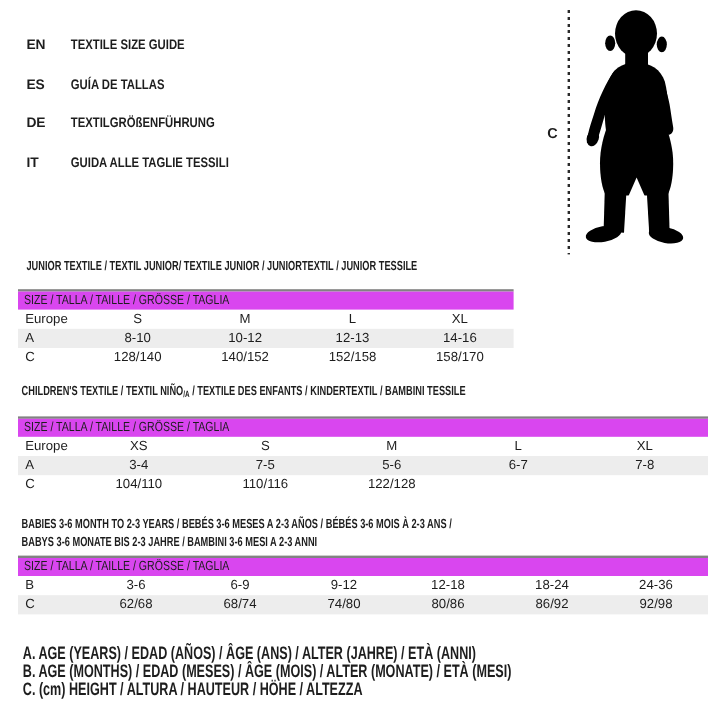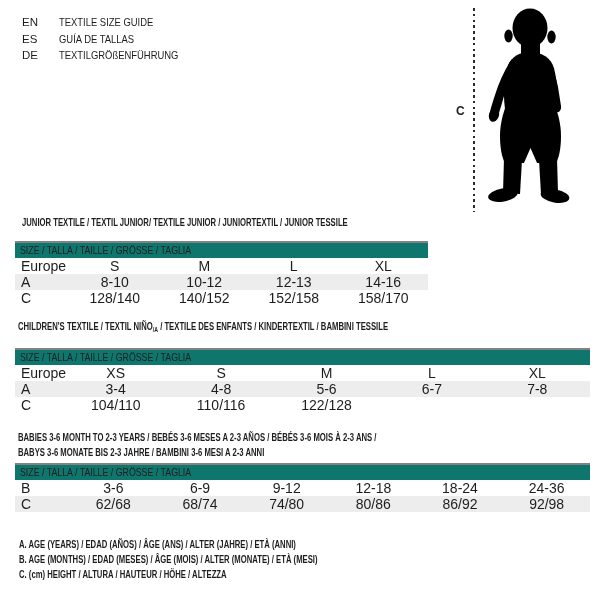--- a/index.html
+++ b/index.html
@@ -2,21 +2,21 @@
 <html><head>
 <meta charset="utf-8">
 <style>
   html,body{margin:0;padding:0;}
   .page{
     position:relative; width:600px; height:600px; background:#ffffff;
     font-family:"Liberation Sans", sans-serif; color:#1d1d1d; overflow:hidden;
   }
   
   .lang-block{position:absolute; left:22px; top:14px;}
-  .lang-row{display:flex; height:16.6px; align-items:center; font-size:11.5px; font-weight:normal;}
+  .lang-row{display:flex; height:16.6px; align-items:center; font-size:11.5px; font-weight:bold;margin-top:16px;}
   .lang-code{width:37px; flex:0 0 37px;}
   .lang-title .cond85{display:inline-block; transform:scaleX(0.82); transform-origin:0 50%; white-space:nowrap;}
   
   .measure-line{
     position:absolute; left:473px; top:8px; width:2px; height:204px;
     background:repeating-linear-gradient(to bottom,#2a2a2a 0,#2a2a2a 2.5px,transparent 2.5px,transparent 5.8px);
   }
   .measure-label{position:absolute; left:456px; top:104px; font-size:12px; font-weight:bold;}
   .baby-svg{position:absolute; left:484px; top:8px; width:89px; height:198px;}
   
@@ -28,47 +28,51 @@
   #sec-junior .sec-title{margin-left:7px;}
   #sec-children .sec-title, #sec-babies .sec-title{margin-left:3px;}
   #sec-babies .sec-title{line-height:15px;}
   .cond{display:inline-block; transform:scaleX(0.70); transform-origin:0 50%; white-space:nowrap;}
   .sub{font-size:7.5px; vertical-align:-2px;}
   #sec-junior .table{margin-top:13px;}
   #sec-children .table{margin-top:12px;}
   #sec-babies .table{margin-top:3px;}
   
   .table{border-top:2px solid #828282;}
-  .thead{background:#0f766e; height:15px; line-height:15px; padding-left:5px; font-size:11px; color:#1d1d1d;}
+  .thead{background:#d946ef; height:15px; line-height:15px; padding-left:5px; font-size:11px; color:#1d1d1d;}
   .thead .cond80{display:inline-block; transform:scaleX(0.80); transform-origin:0 50%; white-space:nowrap;}
-  .trow{display:grid; height:16px; line-height:16px; font-size:14px;}
+  .trow{display:grid; height:16px; line-height:16px; font-size:11px;}
   .trow.alt{background:#ededed;}
   .cell{text-align:center; overflow:visible;}
   .cell.label{text-align:left; padding-left:6px;}
   
   .footnotes{position:absolute; left:19px; top:537px;}
-  .footnote{height:15px; line-height:15px; font-size:11px; font-weight:bold; white-space:nowrap;}
+  .footnote{height:15px; line-height:15px; font-size:15px; font-weight:bold; white-space:nowrap;}
 </style>
 </head>
 <body>
 
 <div class="page">
 
   <div class="lang-block">
     <div class="lang-row">
       <span class="lang-code">EN</span>
       <span class="lang-title"><span class="cond85">TEXTILE SIZE GUIDE</span></span>
     </div>
     <div class="lang-row">
       <span class="lang-code">ES</span>
       <span class="lang-title"><span class="cond85">GUÍA DE TALLAS</span></span>
     </div>
     <div class="lang-row">
       <span class="lang-code">DE</span>
       <span class="lang-title"><span class="cond85">TEXTILGRÖßENFÜHRUNG</span></span>
+    </div>
+    <div class="lang-row">
+      <span class="lang-code">IT</span>
+      <span class="lang-title"><span class="cond85">GUIDA ALLE TAGLIE TESSILI</span></span>
     </div>
   </div>
 
   <div class="measure-line"></div>
   <div class="measure-label">C</div>
   <svg class="baby-svg" viewBox="0 0 89 198" aria-hidden="true">
     <g fill="#000000">
       <ellipse cx="46" cy="20" rx="17.5" ry="19.5"></ellipse>
       <ellipse cx="24.5" cy="28" rx="4.2" ry="6.5"></ellipse>
       <ellipse cx="67.5" cy="29" rx="4.2" ry="6.5"></ellipse>
@@ -133,21 +137,21 @@
             <div class="cell label">Europe</div>
             <div class="cell">XS</div>
             <div class="cell">S</div>
             <div class="cell">M</div>
             <div class="cell">L</div>
             <div class="cell">XL</div>
           </div>
           <div class="trow alt" style="grid-template-columns: 48px repeat(5, 1fr);">
             <div class="cell label">A</div>
             <div class="cell">3-4</div>
-            <div class="cell">4-8</div>
+            <div class="cell">7-5</div>
             <div class="cell">5-6</div>
             <div class="cell">6-7</div>
             <div class="cell">7-8</div>
           </div>
           <div class="trow" style="grid-template-columns: 48px repeat(5, 1fr);">
             <div class="cell label">C</div>
             <div class="cell">104/110</div>
             <div class="cell">110/116</div>
             <div class="cell">122/128</div>
           </div>

